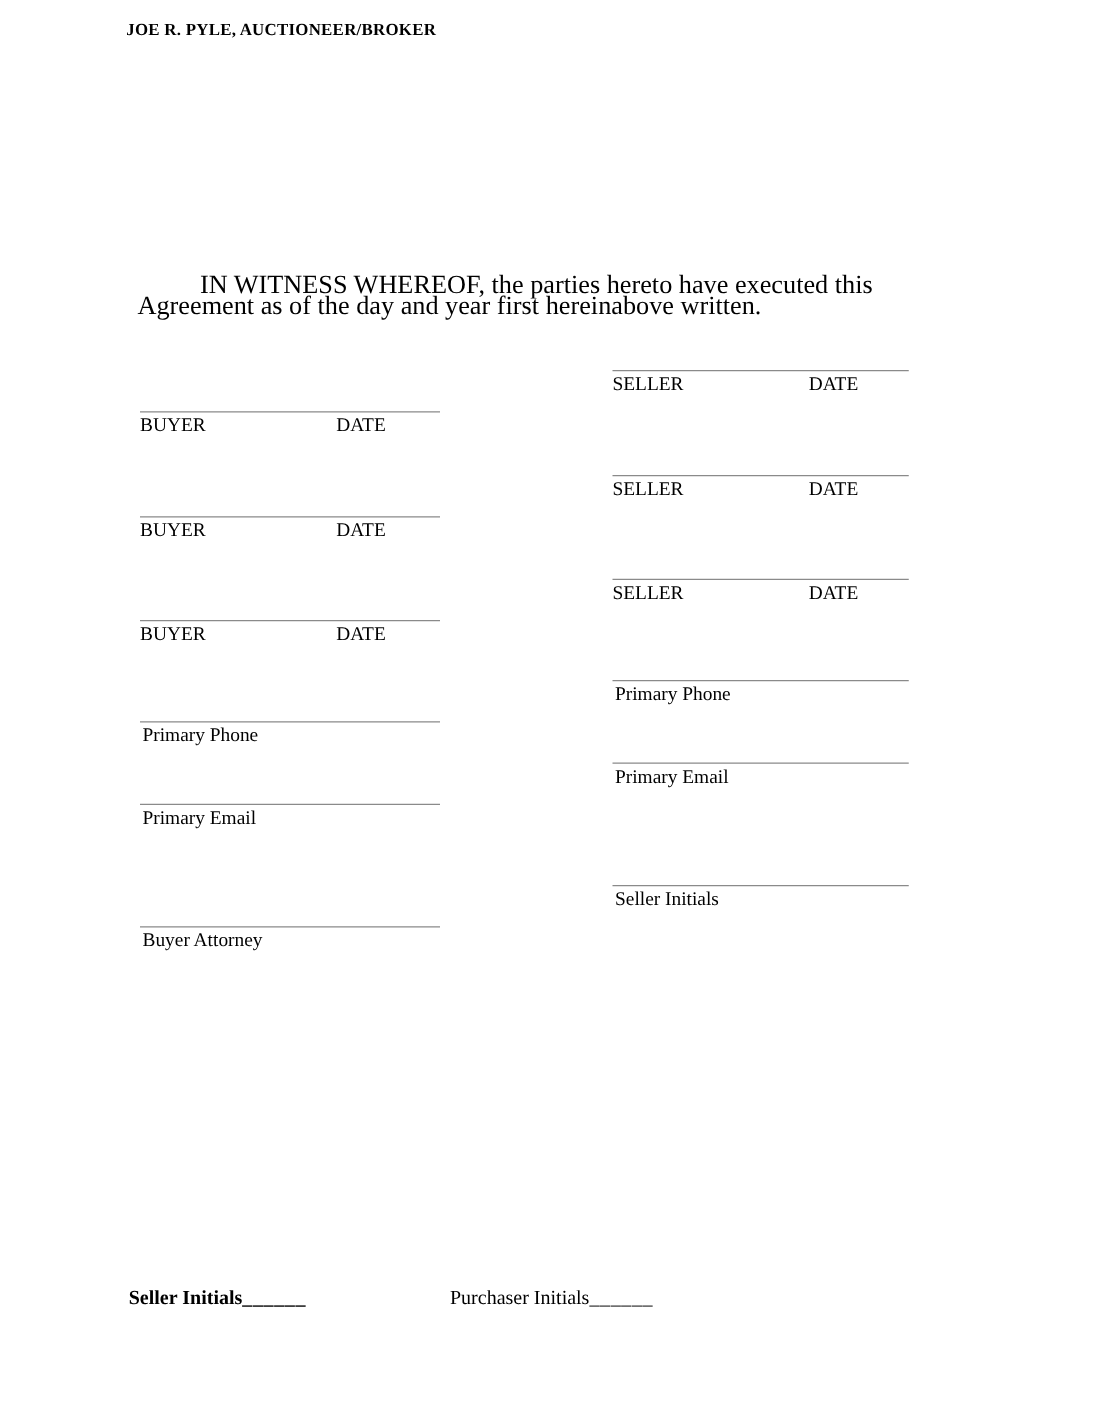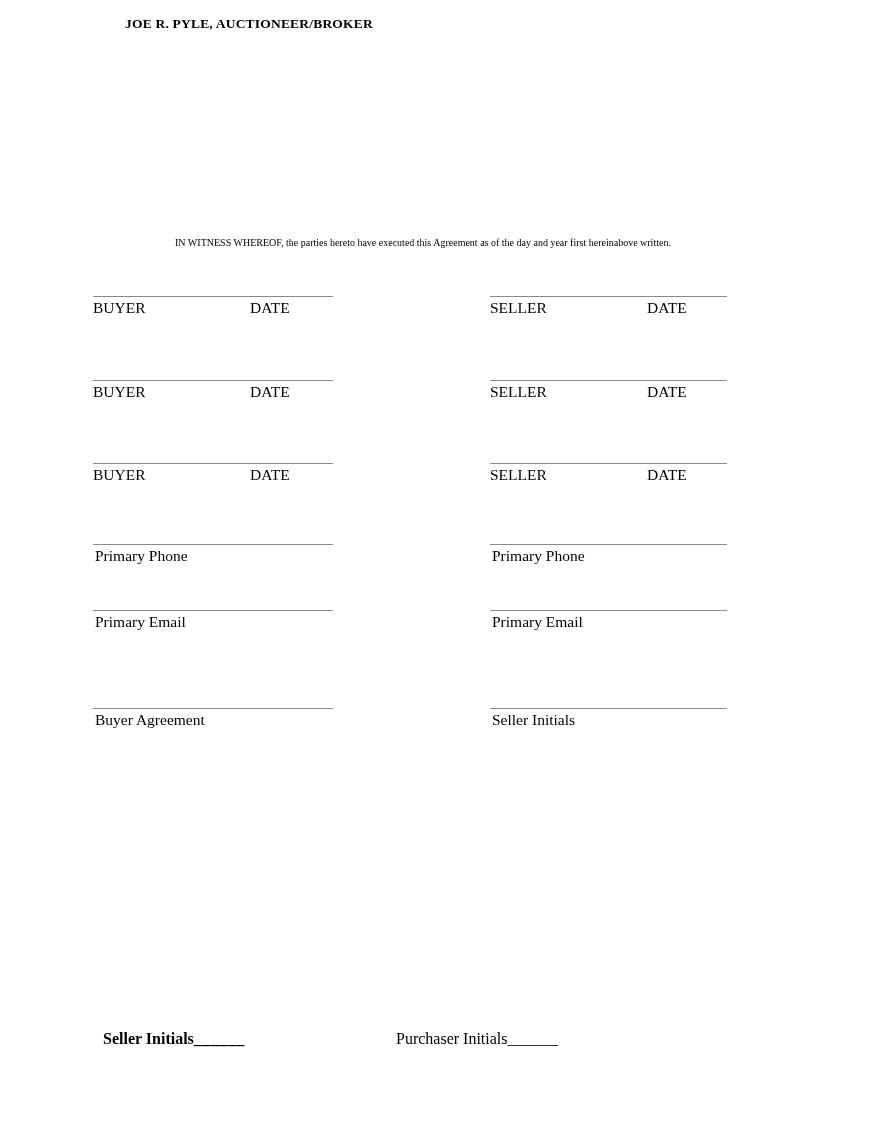--- a/index.html
+++ b/index.html
@@ -17,36 +17,35 @@
     overflow: hidden;
   }
   .header {
     position: absolute;
     left: 101px;
     top: 16px;
     font-size: 13.5px;
     font-weight: bold;
     letter-spacing: 0.2px;
     white-space: nowrap;
-    margin-left: 24px;
   }
   .witness {
     position: absolute;
     left: 110px;
     top: 219px;
     width: 656px;
-    margin: 15px;
-    font-size: 10px;
+    margin: 0;
+    font-size: 21px;
     line-height: 17px;
     text-indent: 50px;
   }
   .block {
     position: absolute;
   }
-  .block.colL { left: 93px; width: 240px; }
+  .block.colL { left: 112px; width: 240px; margin-top: 33px; }
   .block.colR { left: 490px; width: 237px; }
   .rule {
     width: 100%;
     height: 0;
     border-top: 1px solid #8a8a8a;
   }
   .labels {
     display: flex;
     padding-top: 2px;
     font-size: 15.5px;
@@ -54,21 +53,21 @@
   }
   .labels .party { width: 157px; flex: 0 0 157px; }
   .labels .single { padding-left: 2px; }
   .footer-item {
     position: absolute;
     top: 1030px;
     font-size: 16px;
     white-space: nowrap;
   }
   .footer-item.seller { left: 103px; font-weight: bold; }
-  .footer-item.purchaser { left: 360px; margin-left: 36px; }
+  .footer-item.purchaser { left: 360px; }
   .blank { letter-spacing: 0.5px; }
 </style>
 </head>
 <body>
 
 <div class="page">
 
   <div class="header">JOE R. PYLE, AUCTIONEER/BROKER</div>
 
   <p class="witness">IN WITNESS WHEREOF, the parties hereto have executed this Agreement as of the day and year first hereinabove written.</p>
@@ -140,21 +139,21 @@
   <div class="block colR" style="top:610px">
     <div class="rule"></div>
     <div class="labels">
         <span class="single">Primary Email</span>
       </div>
   </div>
 
   <div class="block colL" style="top:708px">
     <div class="rule"></div>
     <div class="labels">
-        <span class="single">Buyer Agreement</span>
+        <span class="single">Buyer Attorney</span>
       </div>
   </div>
   <div class="block colR" style="top:708px">
     <div class="rule"></div>
     <div class="labels">
         <span class="single">Seller Initials</span>
       </div>
   </div>
 
   <div class="footer-item seller">

